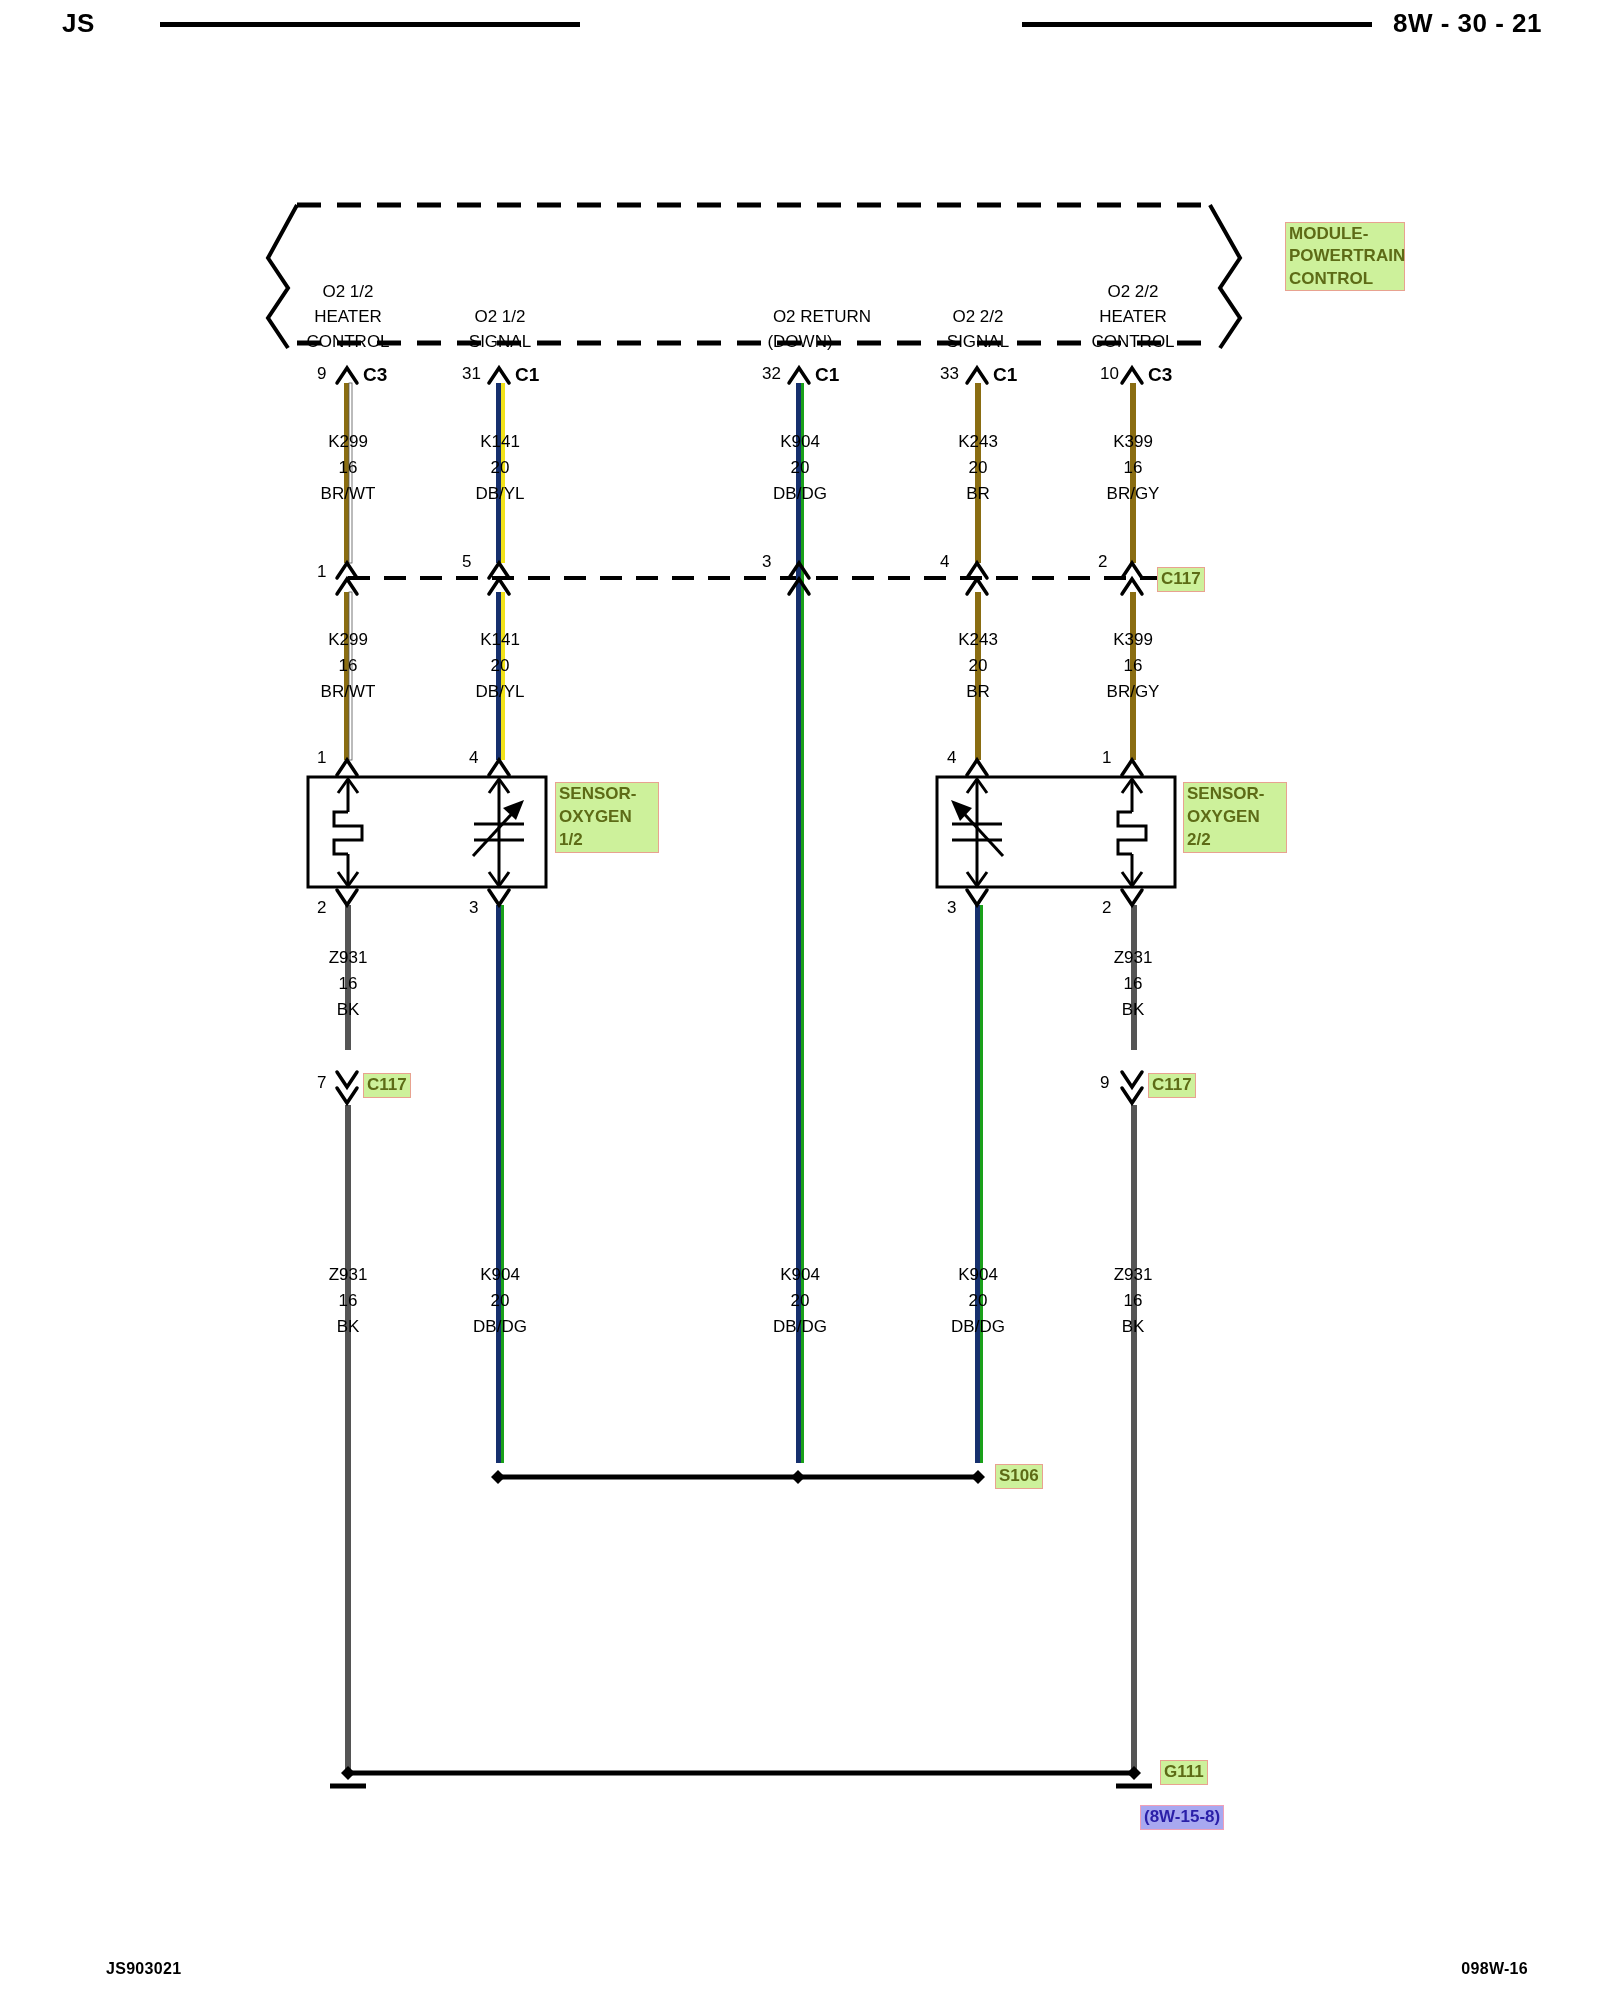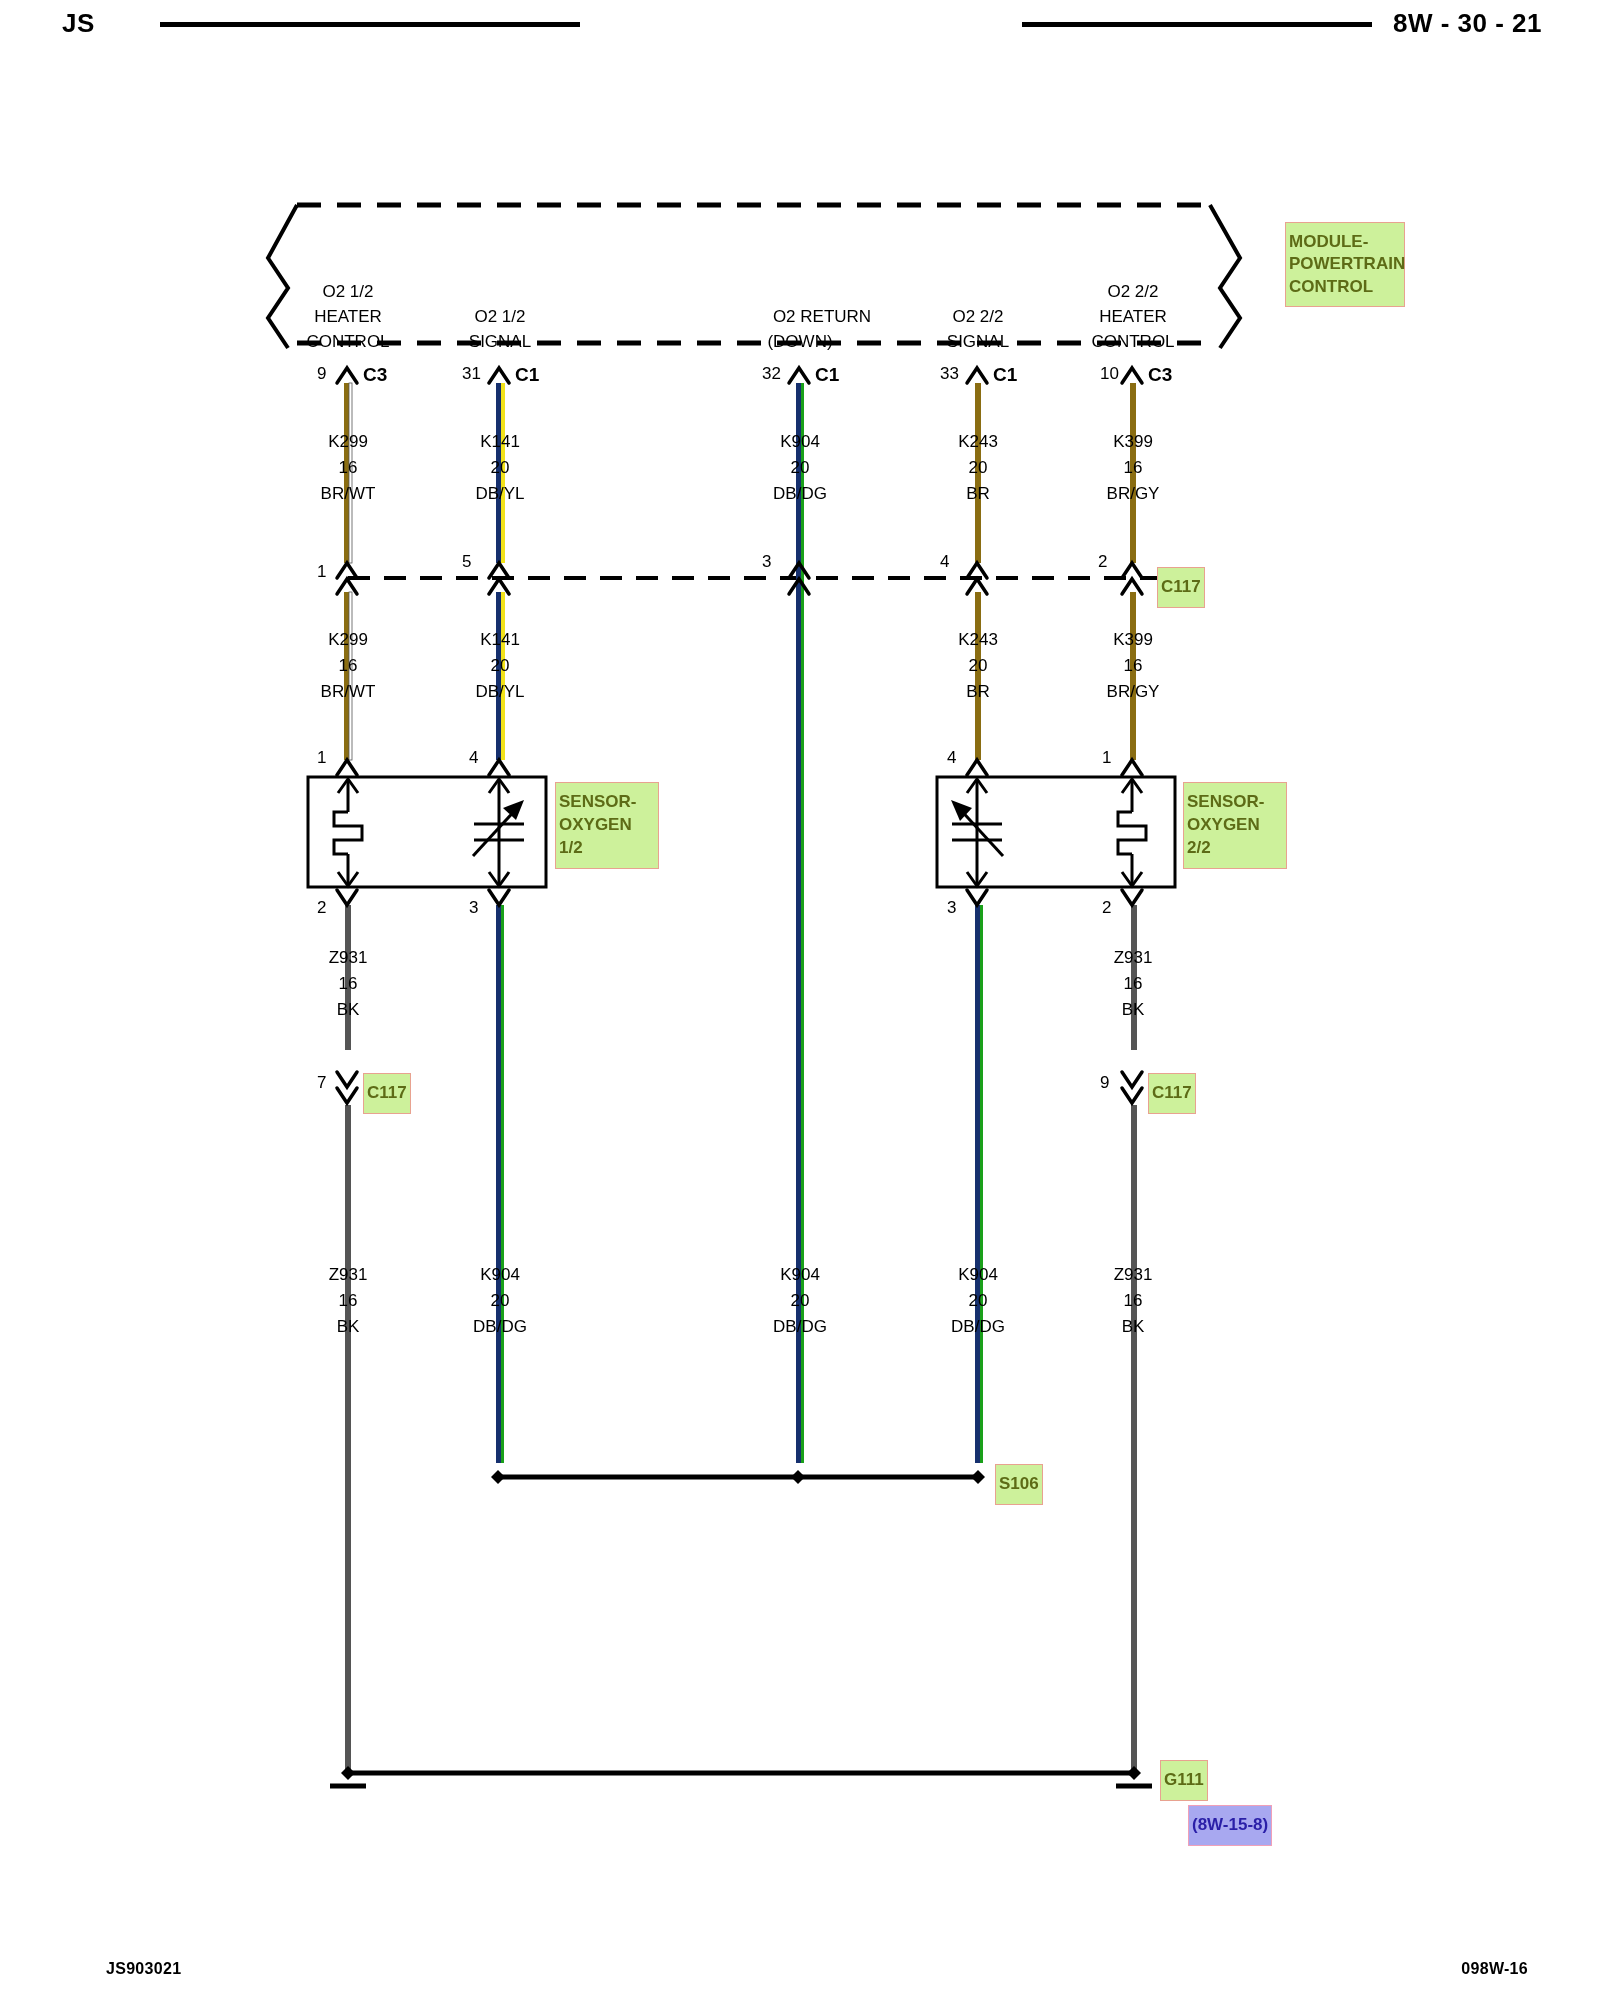--- a/index.html
+++ b/index.html
@@ -33,21 +33,21 @@
   .pin{position:absolute;font-size:17px;white-space:nowrap;}
   .conn{position:absolute;font-size:19px;font-weight:bold;white-space:nowrap;}
 
   
   .chip{
     position:absolute;
     font-size:17px;font-weight:bold;
     background:#cdf19b;
     border:1px solid #e8a290;
     color:#5d6b16;
-    padding:8px 3px;
+    padding:0px 3px;
     line-height:1.35;
     white-space:nowrap;
   }
   .chip.multi{white-space:normal;width:112px;line-height:1.32;}
   .chip.ref{
     background:#a8a8f0;
     border:1px solid #f0a0b8;
     color:#2a1fa8;
   }
 
@@ -368,18 +368,18 @@
   <div class="lbl" style="left:898px;top:1291px;width:160px;">20</div>
   <div class="lbl" style="left:898px;top:1317px;width:160px;">DB/DG</div>
 
   <div class="lbl" style="left:1053px;top:1265px;width:160px;">Z931</div>
   <div class="lbl" style="left:1053px;top:1291px;width:160px;">16</div>
   <div class="lbl" style="left:1053px;top:1317px;width:160px;">BK</div>
 
   <div class="chip" style="left:995px;top:1464px;">S106</div>
 
   <div class="chip" style="left:1160px;top:1760px;">G111</div>
-  <div class="chip ref" style="left:1188px;top:1805px;">(8W-15-8)</div>
+  <div class="chip ref" style="left:1140px;top:1805px;">(8W-15-8)</div>
 
   <div class="ftr" id="ftr-left">JS903021</div>
   <div class="ftr" id="ftr-right">098W-16</div>
 
 </div>
 
 </body></html>

